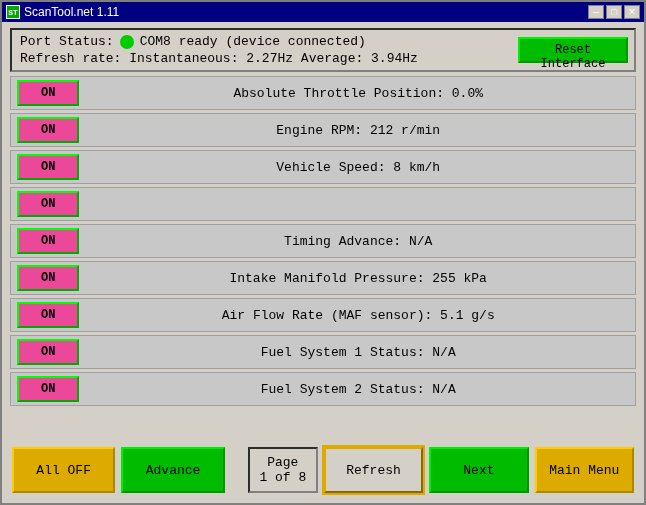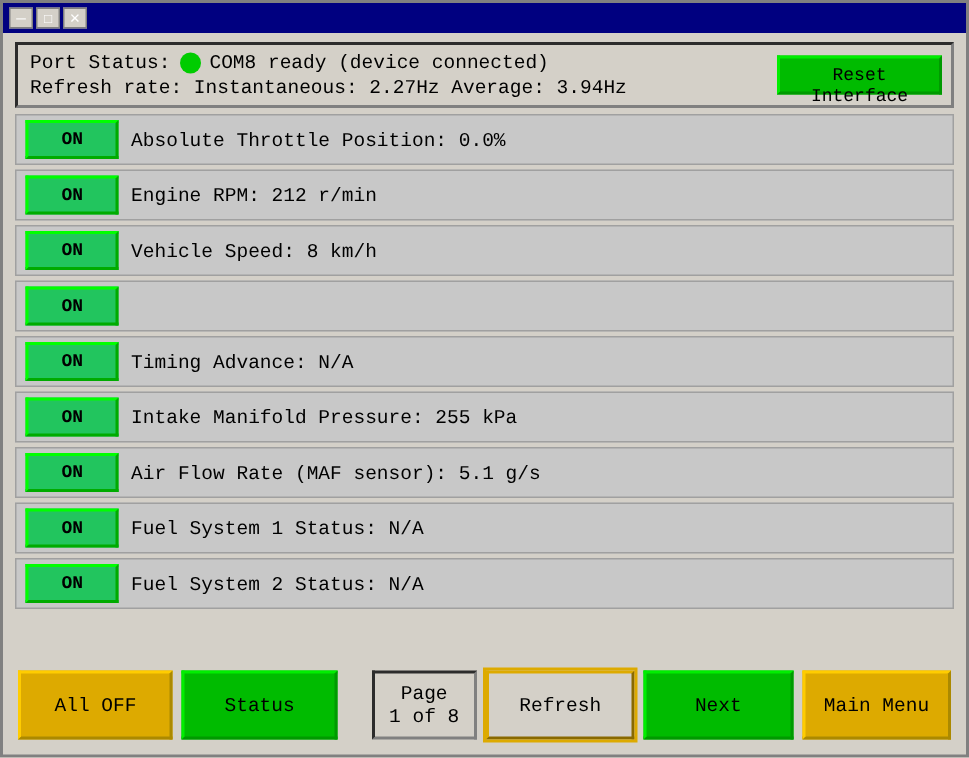--- a/index.html
+++ b/index.html
@@ -139,36 +139,36 @@
       display: flex;
       align-items: center;
       gap: 8px;
       background: #c8c8c8;
       border: 1px solid #a0a0a0;
       padding: 2px 6px;
       height: 34px;
     }
 
     .on-btn {
-      background: #22c55e;
+      background: #ec4899;
       color: black;
       border: 2px outset #00ff00;
       padding: 2px 22px;
       font-family: 'Courier New', Courier, monospace;
       font-size: 12px;
       font-weight: bold;
       cursor: pointer;
       min-width: 36px;
       height: 26px;
       flex-shrink: 0;
     }
 
     .sensor-label {
       flex: 1;
-      text-align: left;
+      text-align: center;
       font-size: 13px;
     }
 
     
     .bottom-bar {
       display: flex;
       align-items: center;
       gap: 6px;
       padding: 4px 2px;
       flex-shrink: 0;
@@ -253,20 +253,26 @@
       min-width: 90px;
       flex: 1;
     }
   </style>
 </head>
 <body>
 
 <div class="window">
 
   <div class="title-bar">
+    <div class="title-bar-left">
+      <div class="title-icon">
+        <span>ST</span>
+      </div>
+      <span class="title-text">ScanTool.net 1.11</span>
+    </div>
     <div class="title-buttons">
       <div class="title-btn">─</div>
       <div class="title-btn">□</div>
       <div class="title-btn">✕</div>
     </div>
   </div>
 
   <div class="content">
 
     <div class="status-bar">
@@ -324,21 +330,21 @@
 
       <div class="sensor-row">
         <button class="on-btn">ON</button>
         <span class="sensor-label">Fuel System 2 Status: N/A</span>
       </div>
 
     </div>
 
     <div class="bottom-bar">
       <button class="btn-alloff">All OFF</button>
-      <button class="btn-options">Status</button>
+      <button class="btn-options">Advance</button>
       <div class="page-box">
         <span>Page</span>
         <span>1 of 8</span>
       </div>
       <button class="btn-prev">Refresh</button>
       <button class="btn-next">Next</button>
       <button class="btn-mainmenu">Main Menu</button>
     </div>
 
   </div>

